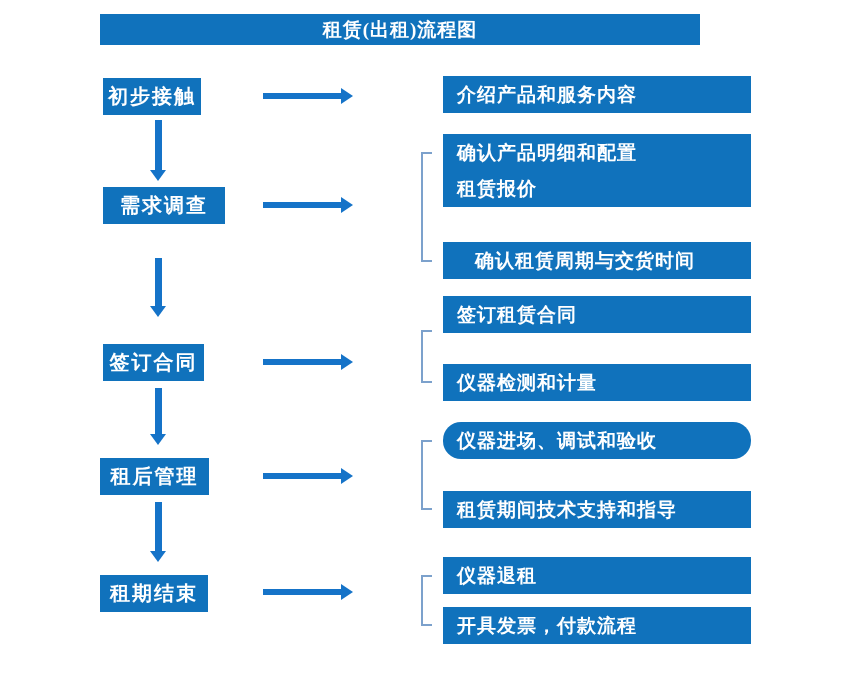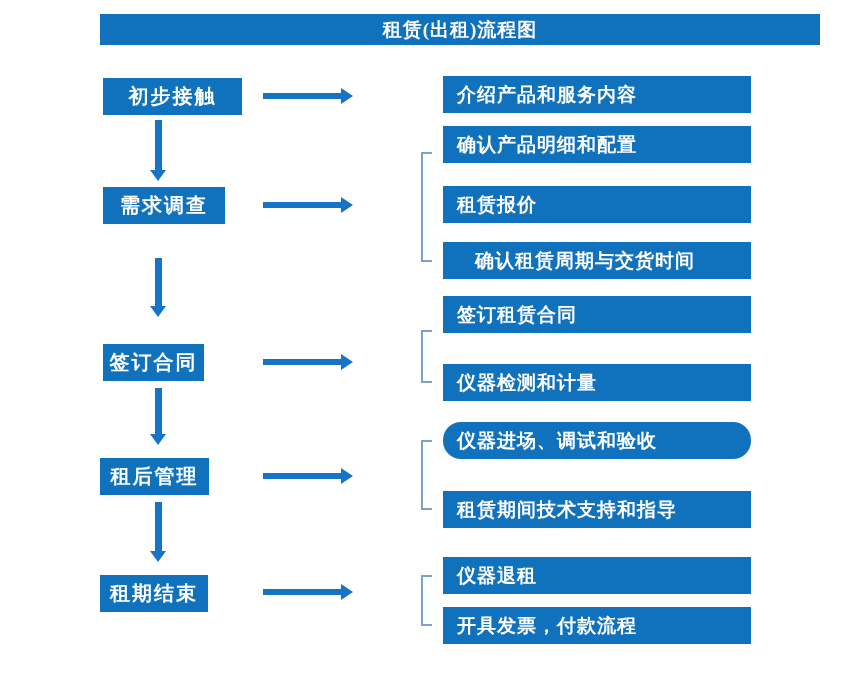--- a/index.html
+++ b/index.html
@@ -4,21 +4,21 @@
 <style>
   html,body{margin:0;padding:0;background:#ffffff;}
   .canvas{
     position:relative;
     width:844px;height:688px;
     background:#ffffff;
     font-family:"Liberation Serif","DejaVu Serif",serif;
     overflow:hidden;
   }
   .title-bar{
-    position:absolute;left:100px;top:14px;width:720px;height:31px;
+    position:absolute;left:100px;top:14px;width:600px;height:31px;
     background:var(--box_blue,#1072BC);
     color:#ffffff;font-weight:bold;font-size:19px;letter-spacing:1px;
     display:flex;align-items:center;justify-content:center;
   }
   .step-box{
     position:absolute;height:37px;
     background:var(--box_blue,#1072BC);
     color:#ffffff;font-weight:bold;font-size:20px;letter-spacing:2px;
     display:flex;align-items:center;justify-content:center;
     box-sizing:border-box;
@@ -60,21 +60,21 @@
     border-bottom:2px solid var(--bracket_blue,#7CA1CC);
   }
 </style>
 </head>
 <body>
 
 <div class="canvas">
 
   <div class="title-bar">租赁(出租)流程图</div>
 
-  <div class="step-box" style="left:103px;top:78px;width:139px;">初步接触</div>
+  <div class="step-box" style="left:103px;top:78px;width:98px;">初步接触</div>
   <div class="step-box" style="left:103px;top:187px;width:122px;">需求调查</div>
   <div class="step-box" style="left:103px;top:344px;width:101px;">签订合同</div>
   <div class="step-box" style="left:100px;top:458px;width:109px;">租后管理</div>
   <div class="step-box" style="left:100px;top:575px;width:108px;">租期结束</div>
 
   <div class="v-arrow" style="top:120px;height:61px;">
     <div class="shaft"></div>
     <div class="head"></div>
   </div>
   <div class="v-arrow" style="top:258px;height:59px;">
@@ -111,22 +111,22 @@
     <div class="head"></div>
   </div>
 
   <div class="bracket" style="top:152px;height:110px;"></div>
   <div class="bracket" style="top:330px;height:53px;"></div>
   <div class="bracket" style="top:440px;height:70px;"></div>
   <div class="bracket" style="top:575px;height:51px;"></div>
 
   <div class="out-box" style="top:76px;">介绍产品和服务内容</div>
 
-  <div class="out-box" style="top:126px;">确认产品明细和配置</div>
-  <div class="out-box" style="top:186px;">租赁报价</div>
+  <div class="out-box" style="top:134px;">确认产品明细和配置</div>
+  <div class="out-box" style="top:170px;">租赁报价</div>
   <div class="out-box" style="top:242px;padding-left:32px;">确认租赁周期与交货时间</div>
 
   <div class="out-box" style="top:296px;">签订租赁合同</div>
   <div class="out-box" style="top:364px;">仪器检测和计量</div>
 
   <div class="out-box" style="top:422px;border-radius:18px;">仪器进场、调试和验收</div>
   <div class="out-box" style="top:491px;">租赁期间技术支持和指导</div>
 
   <div class="out-box" style="top:557px;">仪器退租</div>
   <div class="out-box" style="top:607px;">开具发票，付款流程</div>

